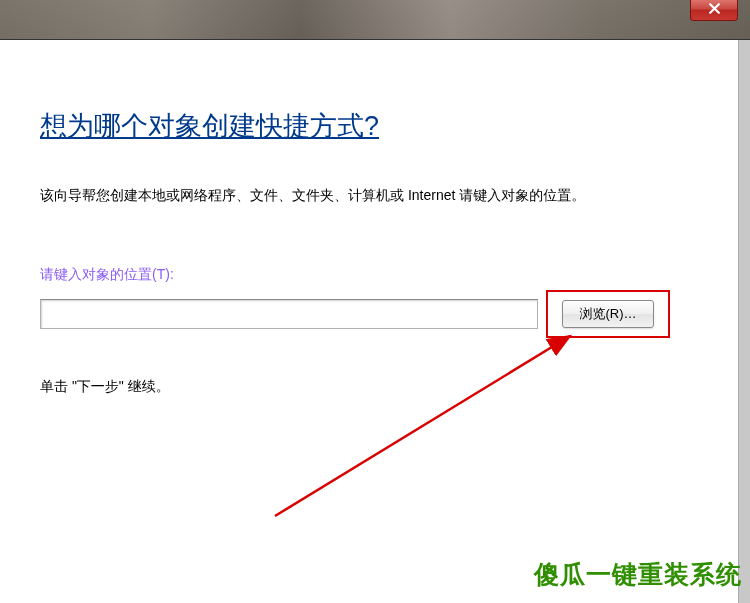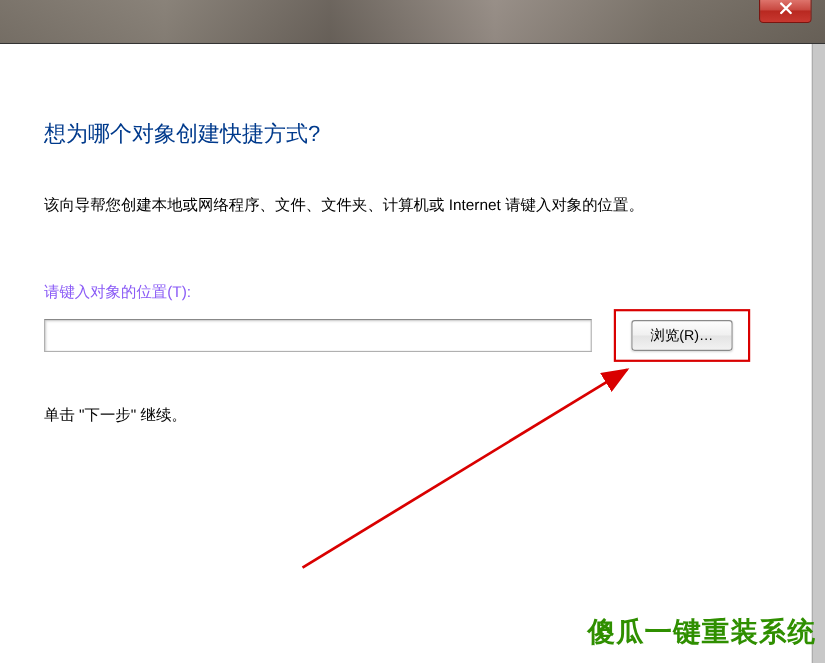--- a/index.html
+++ b/index.html
@@ -40,23 +40,24 @@
       box-shadow: inset 0 1px 0 rgba(255,255,255,0.3);
     }
     .close-btn svg { width: 13px; height: 13px; }
     .content {
       padding: 40px 0 0 0;
       background: #fff;
       position: relative;
     }
     .heading {
       color: #003a8c;
-      font-size: 20px;
+      font-size: 27px;
       font-weight: normal;
       margin: 28px 0 0 40px;
+      text-decoration: underline;
     }
     .description {
       color: #000;
       font-size: 14px;
       margin: 42px 0 0 40px;
       line-height: 1.4;
     }
     .field-label {
       color: #8b5cf6;
       font-size: 14px;
@@ -72,21 +73,21 @@
       height: 30px;
       border: 1px solid #b0b0b0;
       border-top-color: #888;
       box-shadow: inset 1px 1px 2px rgba(0,0,0,0.18);
       padding: 2px 6px;
       font-size: 14px;
       background: #fff;
     }
     .browse-highlight {
       border: 2px solid #d90000;
-      margin-left: 20px;
+      margin-left: 8px;
       padding: 8px 14px 8px 14px;
       position: relative;
       top: 0;
     }
     .browse-btn {
       width: 92px;
       height: 28px;
       background: linear-gradient(180deg, #fdfdfd 0%, #f0f0f0 48%, #e4e4e4 52%, #f2f2f2 100%);
       border: 1px solid #8a8a8a;
       border-radius: 3px;

